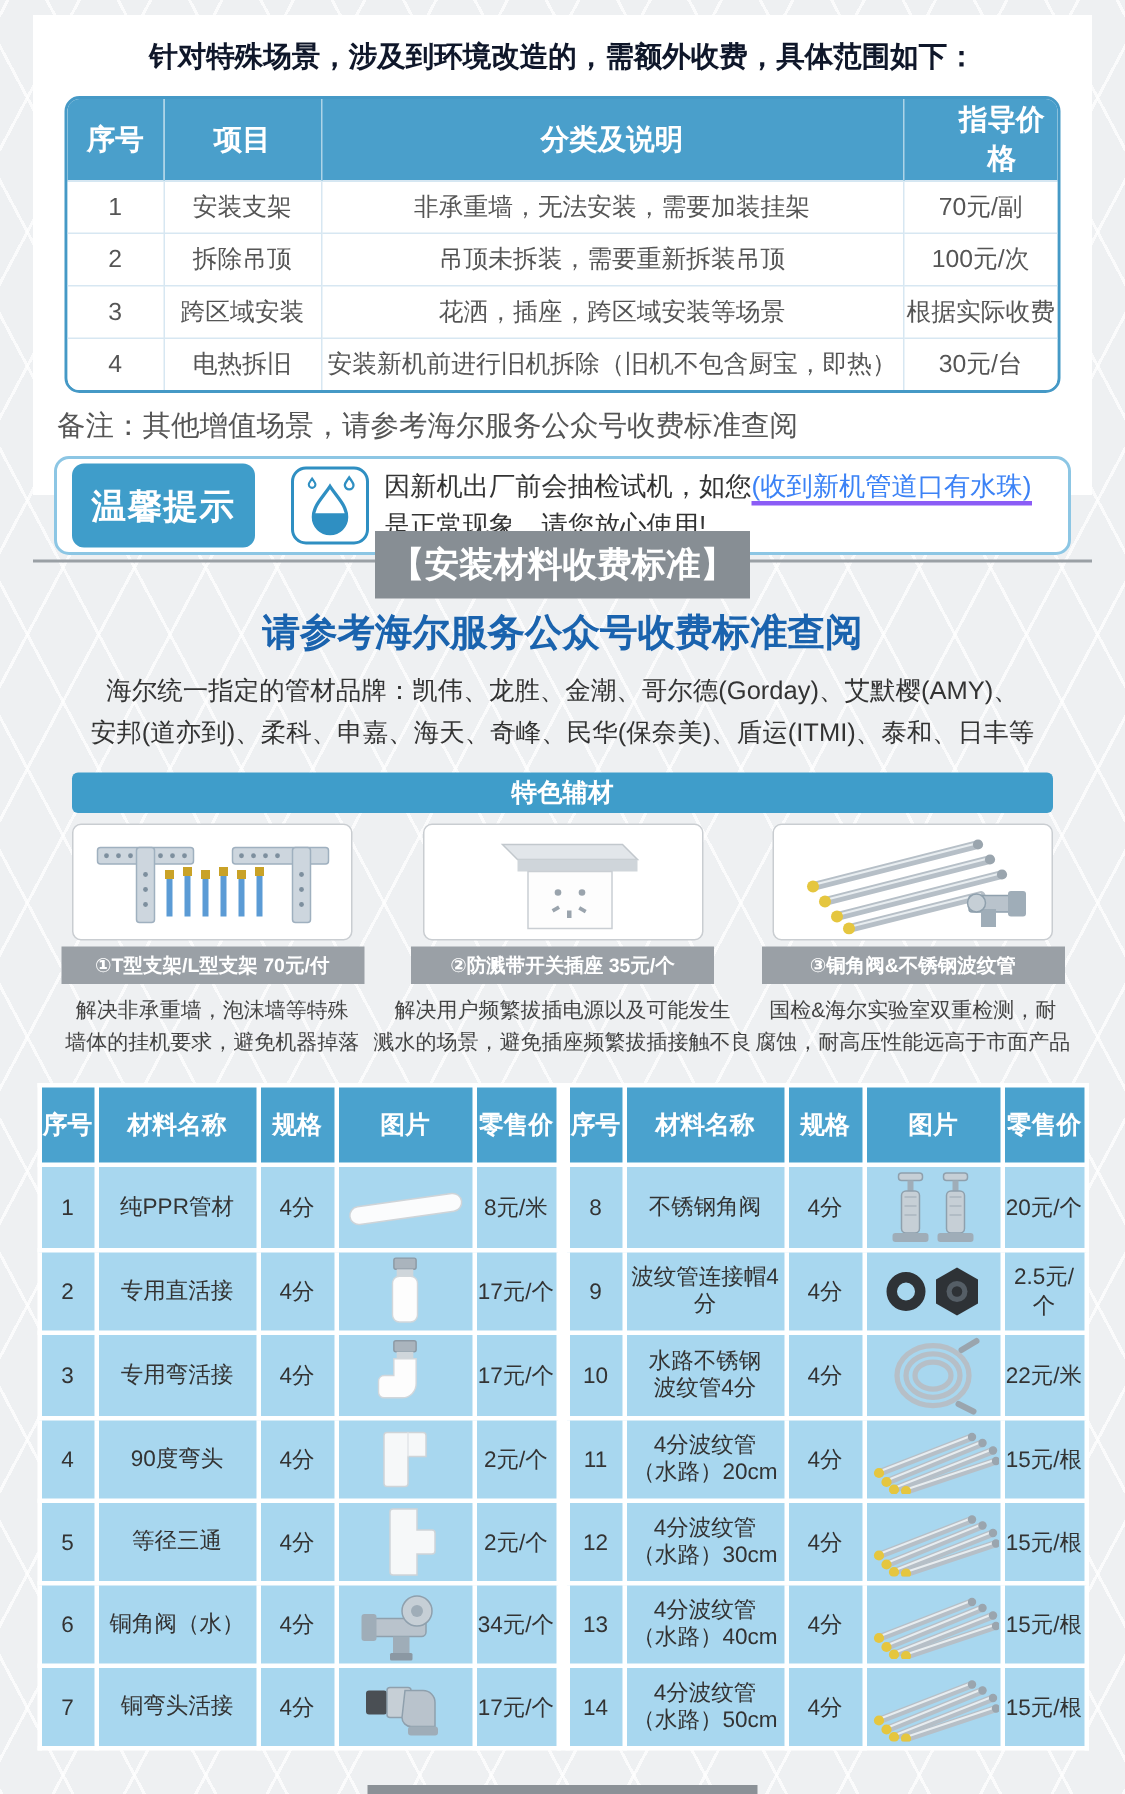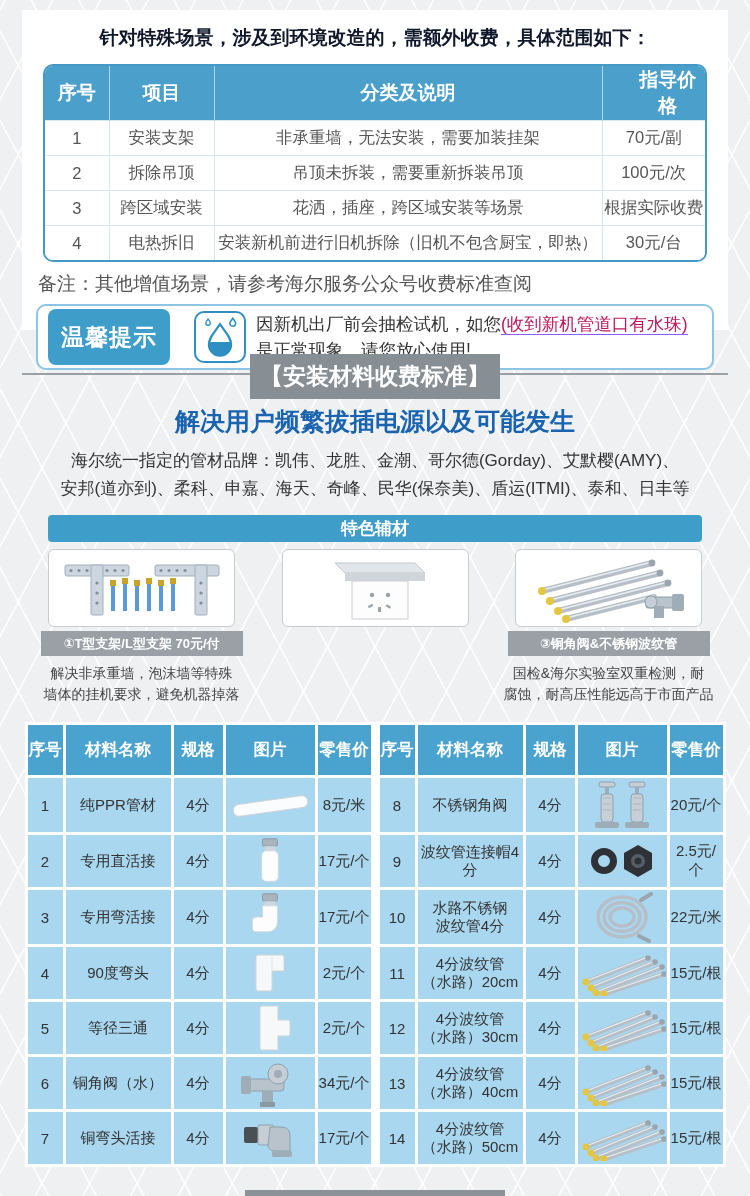--- a/index.html
+++ b/index.html
@@ -19,21 +19,21 @@
   .fee-table tr td:first-child{border-left:none}.fee-table tr td:last-child{border-right:none}
   .fee-table tr:last-child td{border-bottom:none}
   .note{margin:9px 0 0 16px;font-size:19px;color:#555;}
   .tip-box{width:674px;margin:7px auto 0;height:62px;border:2px solid #8cc6e4;border-radius:10px;
     display:flex;align-items:center;background:#fff;}
   .tip-badge{width:122px;height:56px;margin-left:10px;background:#3f9dca;border-radius:8px;
     color:#fff;font-size:23px;font-weight:bold;display:flex;align-items:center;justify-content:center;letter-spacing:1px;}
   .tip-icon{width:52px;height:52px;border:2px solid #2f8fc2;border-radius:10px;margin-left:24px;
     display:flex;align-items:center;justify-content:center;box-sizing:border-box;background:#fff;}
   .tip-text{margin:0 0 0 10px;font-size:17.5px;color:#333;line-height:26px;white-space:nowrap;}
-  .tip-link{color:#be185d;border-bottom:1px solid #8b5cf6;cursor:pointer;}
+  .tip-link{color:#3b82f6;border-bottom:3px solid #8b5cf6;cursor:pointer;}
   
   .section2{position:absolute;left:22px;top:373px;width:706px;height:823px;border-top:2px solid #9aa0a5;box-sizing:border-box;}
   .banner{position:absolute;top:-21px;left:50%;transform:translateX(-50%);background:#878e94;
     color:#fff;font-size:23px;font-weight:bold;padding:7px 10px;white-space:nowrap;}
   .heading{margin:0;padding-top:30px;text-align:center;color:#1a63ae;font-size:25px;font-weight:bold;}
   .brands{margin:9px auto 0;width:660px;text-align:center;font-size:17px;color:#333;line-height:28px;white-space:pre-line;}
   .feat-bar{width:654px;height:27px;margin:12px auto 0;background:#3f9dca;border-radius:4px;
     color:#fff;font-size:17px;font-weight:bold;text-align:center;line-height:27px;}
   .cards{width:654px;margin:7px auto 0;display:flex;justify-content:space-between;}
   .fcard{width:187px;display:flex;flex-direction:column;align-items:center;}
@@ -121,21 +121,21 @@
         </div>
       <p class="tip-text">
         <span>因新机出厂前会抽检试机，如您</span><span class="tip-link">(收到新机管道口有水珠)</span><br>
         <span>是正常现象，请您放心使用!</span>
       </p>
     </div>
   </section>
 
   <section class="section2">
     <div class="banner">【安装材料收费标准】</div>
-    <h2 class="heading">解决用户频繁拔插电源以及可能发生</h2>
+    <h2 class="heading">请参考海尔服务公众号收费标准查阅</h2>
     <p class="brands">海尔统一指定的管材品牌：凯伟、龙胜、金潮、哥尔德(Gorday)、艾默樱(AMY)、
 安邦(道亦到)、柔科、申嘉、海天、奇峰、民华(保奈美)、盾运(ITMI)、泰和、日丰等</p>
     <div class="feat-bar">特色辅材</div>
     <div class="cards" id="cards">
         <div class="fcard">
           <div class="imgbox">
             <span class="cell-img">
               <svg width="170" height="70" viewBox="0 0 170 70">
                 <g stroke="#9fb0bf" fill="#cdd6de">
                   <rect x="8" y="12" width="64" height="11" rx="2"></rect>
@@ -190,20 +190,23 @@
                 <rect x="55" y="20" width="80" height="8" fill="#cfd5da"></rect>
                 <rect x="62" y="28" width="56" height="38" fill="#fdfdfd" stroke="#c9ced3"></rect>
                 <circle cx="82" cy="42" r="2.2" fill="#9aa4ad"></circle>
                 <circle cx="98" cy="42" r="2.2" fill="#9aa4ad"></circle>
                 <rect x="78" y="52" width="5" height="2.5" transform="rotate(-30 80 53)" fill="#9aa4ad"></rect>
                 <rect x="96" y="52" width="5" height="2.5" transform="rotate(30 98 53)" fill="#9aa4ad"></rect>
                 <rect x="88" y="54" width="3" height="5" fill="#9aa4ad"></rect>
               </svg>
             </span>
           </div>
+          <div class="flabel">②防溅带开关插座 35元/个</div>
+          <p class="fdesc">解决用户频繁拔插电源以及可能发生
+溅水的场景，避免插座频繁拔插接触不良</p>
         </div>
         <div class="fcard">
           <div class="imgbox">
             <span class="cell-img">
               <svg width="170" height="70" viewBox="0 0 170 70">
                 <g stroke="#b6bfc7" stroke-width="6" stroke-linecap="round">
                   <line x1="18" y1="38" x2="128" y2="10"></line>
                   <line x1="26" y1="48" x2="136" y2="20"></line>
                   <line x1="34" y1="58" x2="144" y2="30"></line>
                   <line x1="42" y1="66" x2="130" y2="44"></line>

